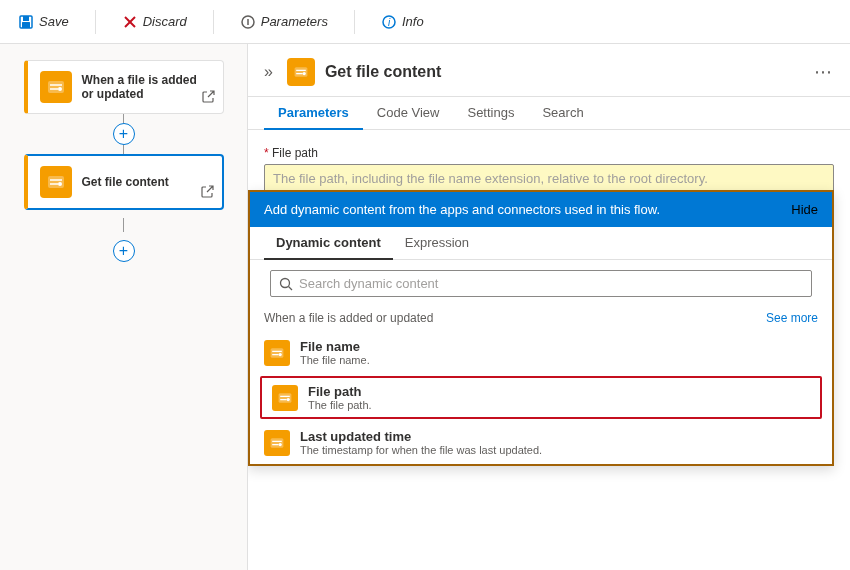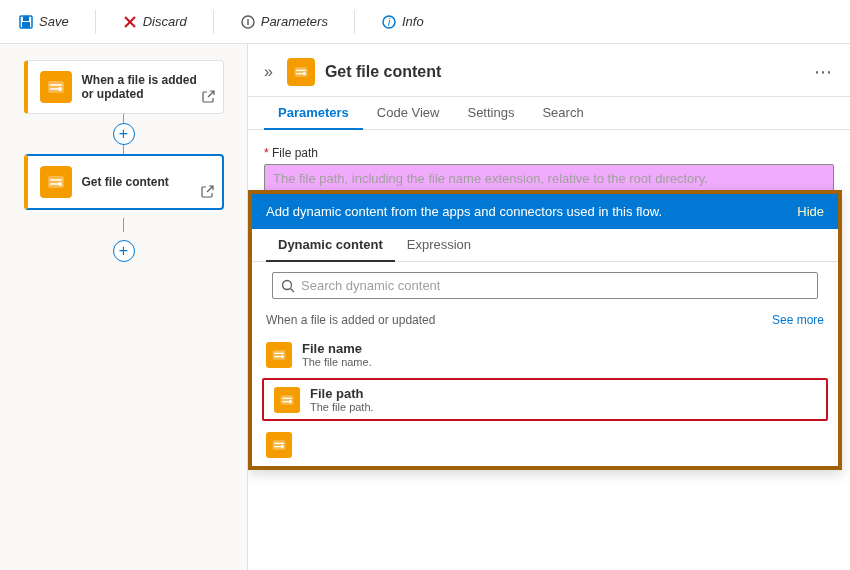--- a/index.html
+++ b/index.html
@@ -89,47 +89,47 @@
       border-bottom: 2px solid transparent; margin-bottom: -1px;
     }
     .panel-tab.active { color: #0078d4; border-bottom: 2px solid #0078d4; font-weight: 600; }
 
     .panel-body { flex: 1; overflow-y: auto; padding: 16px; position: relative; }
 
     .field-label { font-size: 12px; color: #323130; margin-bottom: 4px; }
     .field-input {
       width: 100%; border: 1px solid #8a8886; padding: 6px 8px;
       font-size: 13px; border-radius: 2px; color: #323130;
-      outline: none; background: #f0abfc;
+      outline: none; background: #fef9c3;
     }
     .field-input::placeholder { color: #a19f9d; }
 
     .add-dynamic-link {
       display: flex; justify-content: flex-end; align-items: center;
       margin-top: 4px; font-size: 12px; color: #0078d4; cursor: pointer; gap: 4px;
     }
     .add-dynamic-plus {
       width: 16px; height: 16px; background: #0078d4; color: #fff;
       display: inline-flex; align-items: center; justify-content: center;
       font-size: 12px; border-radius: 2px;
     }
 
     .connected-text { font-size: 12px; color: #605e5c; margin-top: 10px; }
 
     
     .dynamic-popup {
-      position: absolute; top: 60px; left: 0; right: 8px;
-      background: #fff; border: 4px solid #a16207;
+      position: absolute; top: 60px; left: 0; right: 16px;
+      background: #fff; border: 2px solid #a16207;
       box-shadow: 0 4px 12px rgba(0,0,0,0.15); z-index: 10;
     }
     .popup-header {
       background: #0078d4; color: #fff; padding: 10px 14px;
       display: flex; align-items: center; justify-content: space-between; font-size: 13px;
     }
-    .popup-hide-btn { color: #fef9c3; cursor: pointer; font-size: 13px; }
+    .popup-hide-btn { color: #000000; cursor: pointer; font-size: 13px; }
 
     .popup-tabs {
       display: flex; border-bottom: 1px solid #e0e0e0; padding: 0 14px; background: #fff; text-align: center;
     }
     .popup-tab {
       padding: 8px 12px; font-size: 13px; cursor: pointer; color: #605e5c;
       border-bottom: 2px solid transparent; margin-bottom: -1px;
     }
     .popup-tab.active { color: #323130; border-bottom: 2px solid #323130; font-weight: 600; }
 
@@ -344,18 +344,22 @@
         </div>
 
         <div class="dynamic-item">
           <div class="dynamic-item-icon">
             <svg viewBox="0 0 20 20">
               <rect x="2" y="4" width="16" height="12" rx="2" fill="white" opacity="0.3"></rect>
               <path d="M4 8h12M4 12h8" stroke="white" stroke-width="1.5"></path>
               <circle cx="14" cy="12" r="2" fill="white"></circle>
             </svg>
           </div>
+          <div class="dynamic-item-text">
+            <span class="dynamic-item-name">Last updated time</span>
+            <span class="dynamic-item-desc">The timestamp for when the file was last updated.</span>
+          </div>
         </div>
 
       </div>
     </div>
   </div>
 </div>
 
 </body></html>

